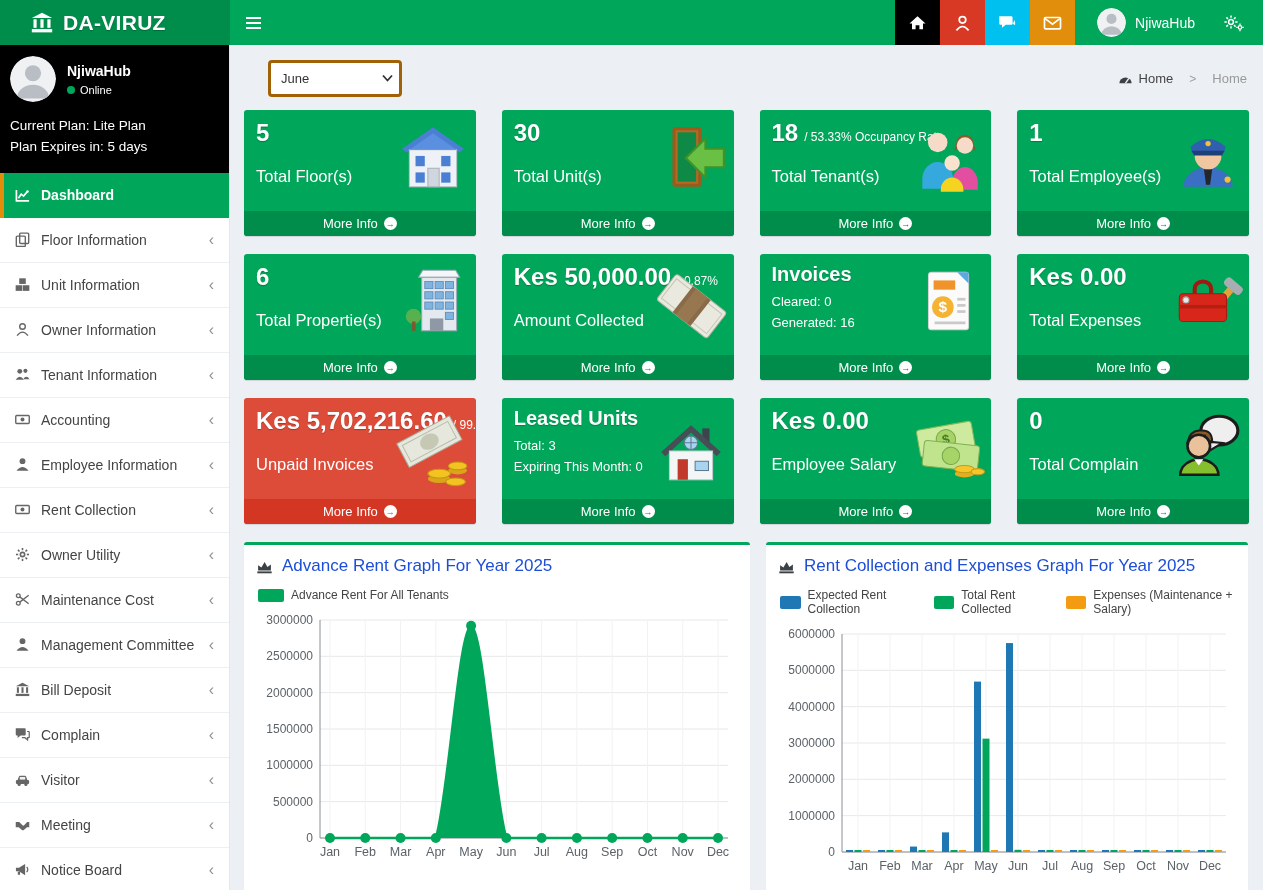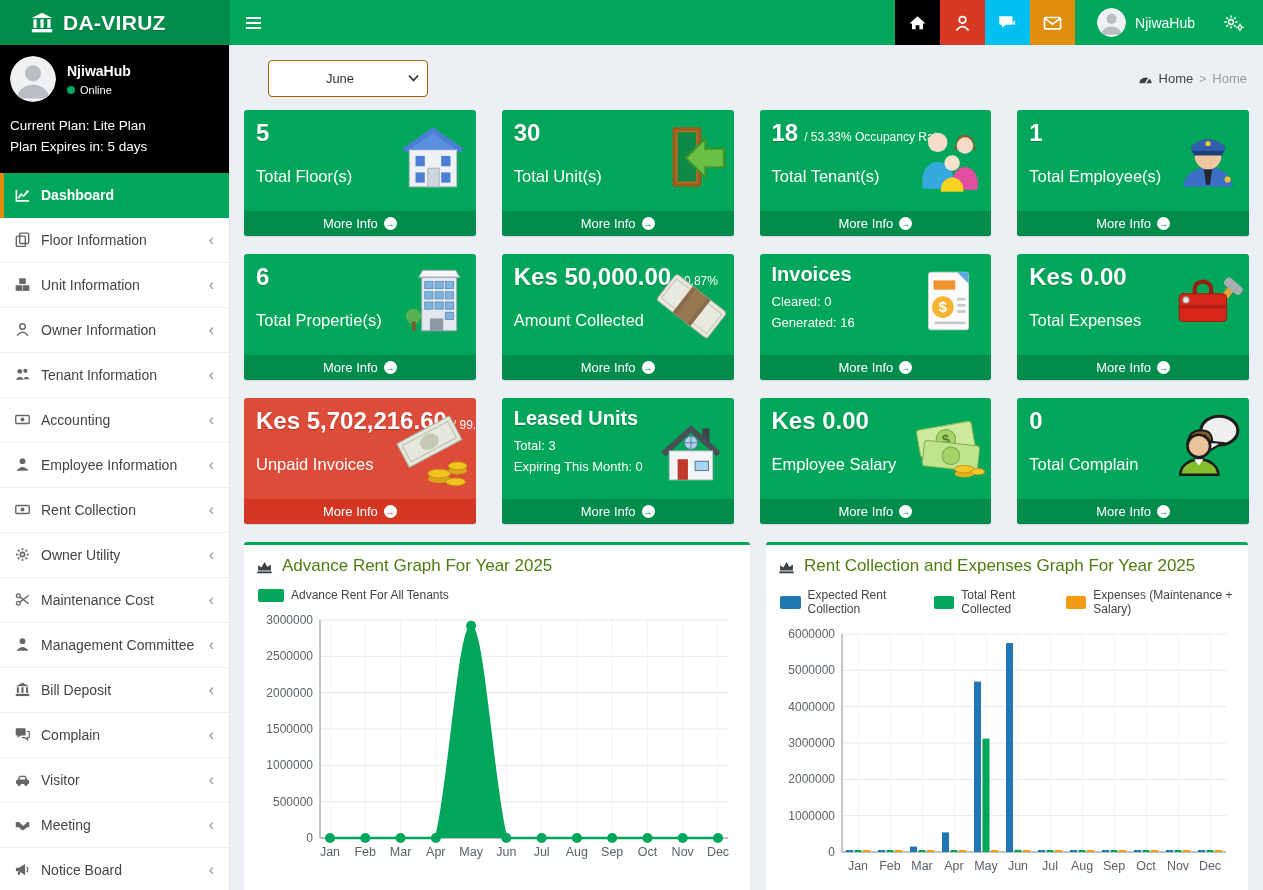--- a/index.html
+++ b/index.html
@@ -38,23 +38,23 @@
   .menu-item .mi-icon svg { width:15px; height:15px; }
   .menu-item .chev { margin-left:auto; color:#8d9499; font-size:16px; line-height:1; }
   .menu-item.active { background:#00a65a; color:#fff; font-weight:bold; border-left:4px solid #e08e0b; padding-left:11px; border-bottom:none; }
   .menu-item.active .mi-icon { color:#fff; }
 
   
   .main { position:absolute; left:230px; top:45px; right:0; bottom:0; padding:0 14px; }
   .content-header { display:flex; align-items:center; padding:15px 2px 13px 2px; }
   .page-title { font-size:24px; font-weight:normal; color:#384147; }
   .select-wrap { position:relative; margin-left:22px; }
-  .month-select { appearance:none; -webkit-appearance:none; width:160px; height:37px; border:1px solid #a16207; border-radius:4px; background:#fff; font-size:13px; color:#333; padding:0 26px 0 10px; font-family:"Liberation Sans",sans-serif;text-align:center; }
+  .month-select { appearance:none; -webkit-appearance:none; width:134px; height:37px; border:3px solid #a16207; border-radius:4px; background:#fff; font-size:13px; color:#333; padding:0 26px 0 10px; font-family:"Liberation Sans",sans-serif; }
   .select-wrap svg { position:absolute; right:9px; top:14px; width:11px; height:8px; pointer-events:none; }
-  .breadcrumb { margin-left:auto; display:flex; align-items:flex-end; gap:6px; font-size:13px; color:#444; }
+  .breadcrumb { margin-left:auto; display:flex; align-items:flex-end; gap:16px; font-size:13px; color:#444; }
   .breadcrumb .bc-sep { color:#9aa0a6; font-size:12px; }
   .bc-link { color:#444; cursor:pointer; display:flex; align-items:center; gap:6px; }
   .bc-current { color:#999; }
   .bc-link svg { width:15px; height:13px; }
 
   
   .cards { display:grid; grid-template-columns:repeat(4,1fr); column-gap:26px; row-gap:18px; }
   .card { border-radius:3px; color:#fff; display:flex; flex-direction:column; height:126px; box-shadow:0 1px 1px rgba(0,0,0,.12); overflow:hidden; }
   .card.green { background:#00a65a; } .card.red { background:#dd4b39; }
   .card-body { flex:1; position:relative; padding:9px 12px; }
@@ -70,21 +70,21 @@
   .card-footer { height:25px; display:flex; align-items:center; justify-content:center; gap:6px; font-size:13px; cursor:pointer; }
   .card.green .card-footer { background:#008d4c; }
   .card.red .card-footer { background:#d33724; }
   .arrow-circle { width:13px; height:13px; border-radius:50%; background:#fff; display:inline-flex; align-items:center; justify-content:center; font-size:9px; font-weight:bold; }
   .card.green .arrow-circle { color:#008d4c; } .card.red .arrow-circle { color:#d33724; }
 
   
   .charts-row { display:flex; gap:16px; margin-top:18px; }
   .chart-card { background:#fff; border-top:3px solid #00a65a; border-radius:3px; box-shadow:0 1px 1px rgba(0,0,0,.1); padding:11px 12px 0 12px; height:400px; }
   .chart-card.left { width:506px; } .chart-card.right { width:482px; }
-  .chart-title { display:flex; align-items:center; gap:9px; font-size:17px; color:#4d7c0f; }
+  .chart-title { display:flex; align-items:center; gap:9px; font-size:17px; color:#1d4ed8; }
   .chart-title svg { width:17px; height:15px; }
   .legend { display:flex; align-items:center; gap:20px; margin:12px 0 8px 2px; font-size:12px; color:#444; }
   .legend-item { display:flex; align-items:center; gap:7px; cursor:pointer; }
   .swatch { width:26px; height:13px; border-radius:2px; display:inline-block; }
 </style>
 </head>
 <body>
 
 <div class="topbar">
   <div class="logo">

